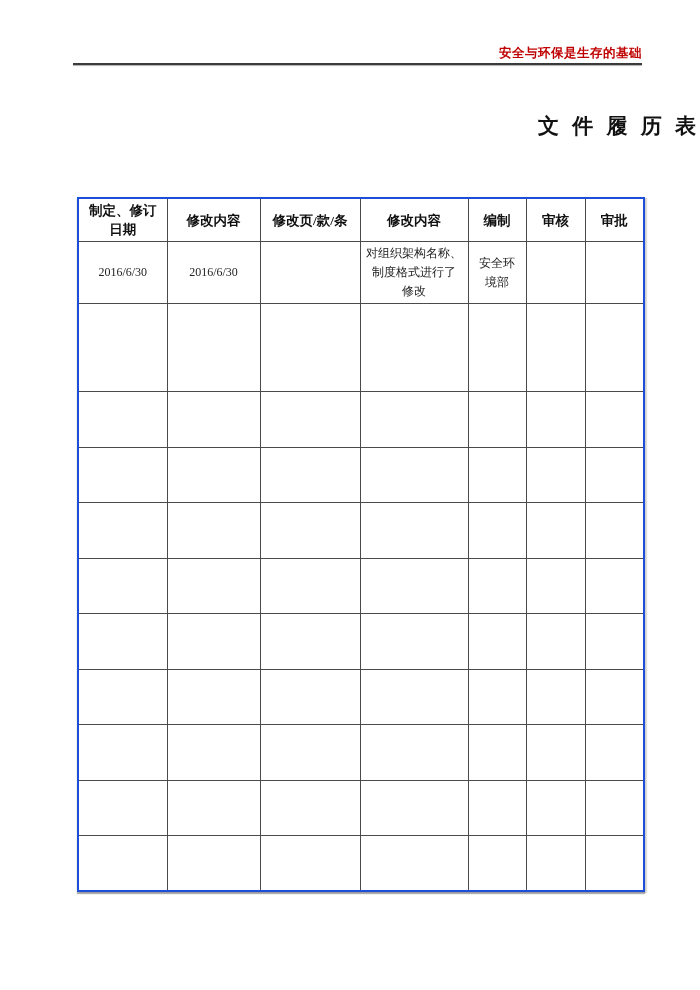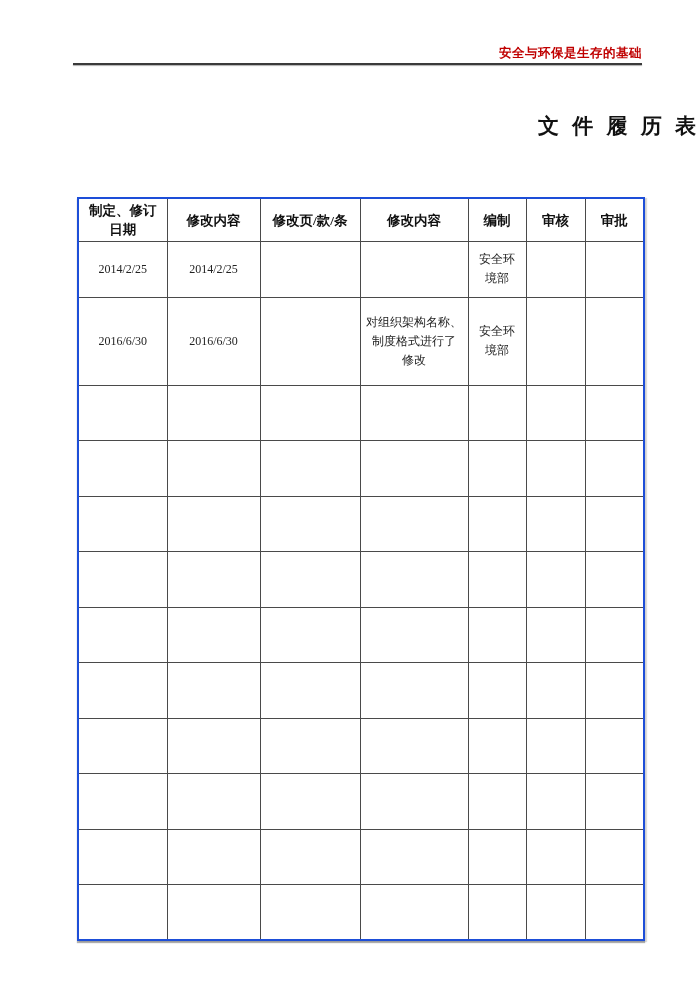--- a/index.html
+++ b/index.html
@@ -116,30 +116,20 @@
           <th>修改内容</th>
           <th>修改页/款/条</th>
           <th>修改内容</th>
           <th>编制</th>
           <th>审核</th>
           <th>审批</th>
         </tr>
     </thead>
     <tbody>
         <tr>
-          <td>2014/2/25</td>
-          <td>2014/2/25</td>
-          <td></td>
-          <td></td>
-          <td>安全环
-境部</td>
-          <td></td>
-          <td></td>
-        </tr>
-        <tr>
           <td>2016/6/30</td>
           <td>2016/6/30</td>
           <td></td>
           <td>对组织架构名称、
 制度格式进行了
 修改</td>
           <td>安全环
 境部</td>
           <td></td>
           <td></td>

